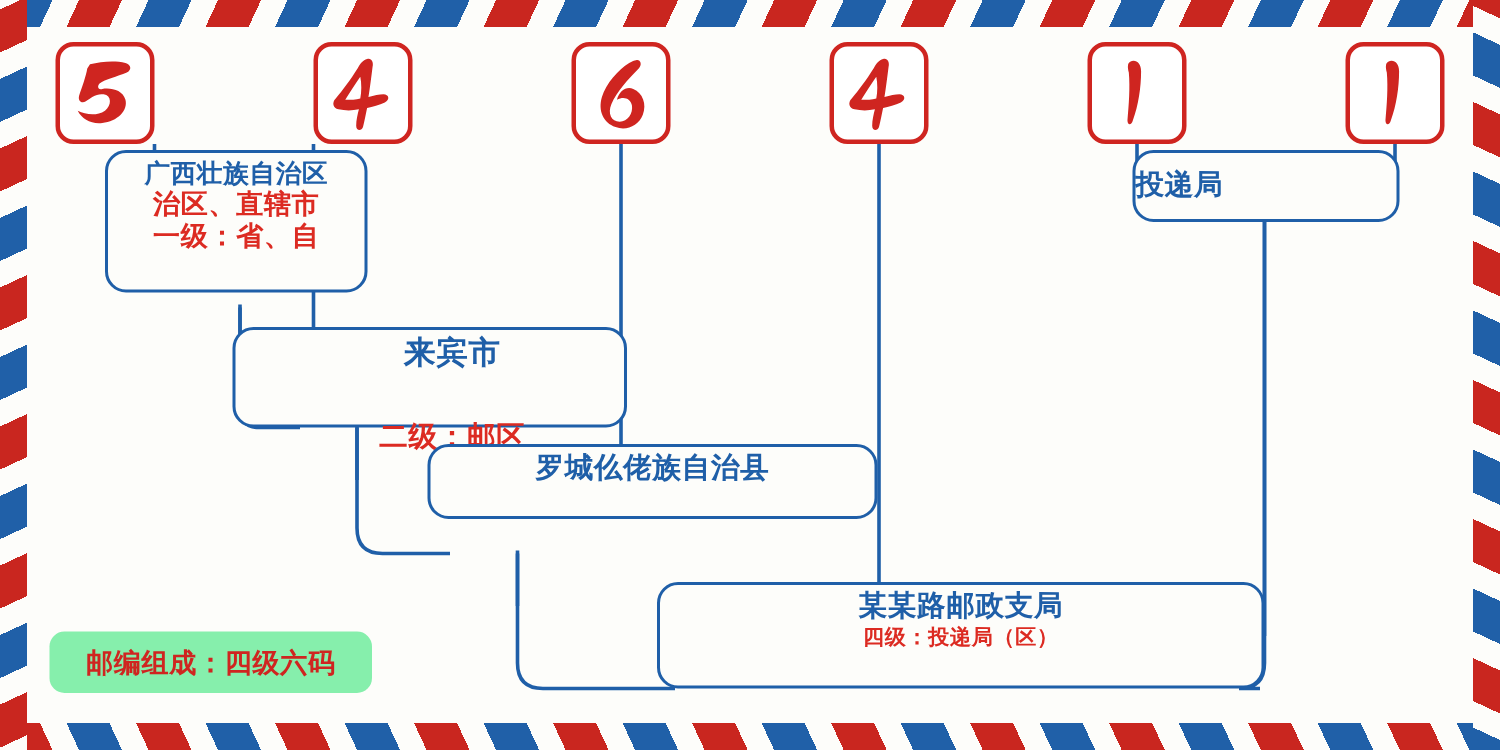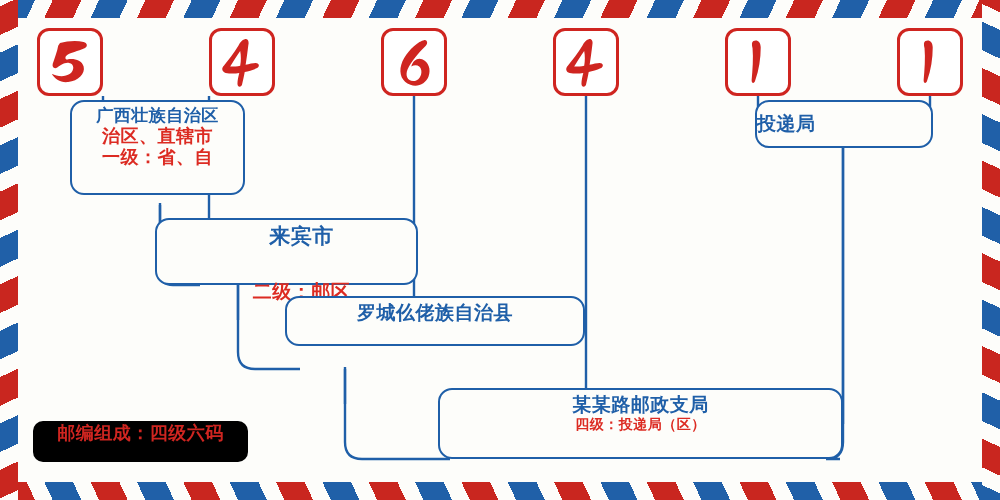--- a/index.html
+++ b/index.html
@@ -121,23 +121,23 @@
     left:755px; top:100px; width:178px; height:48px;
     display:flex; align-items:center; 
     padding:0;
   }
   #box-delivery .info-title { font-size:19px; }
 
   
   #legend-badge {
     position:absolute; left:33px; top:421px;
     width:215px; height:41px;
-    background:#000000;
+    background:#86efac;
     border-radius:10px;
-    display:flex; align-items:flex-start; justify-content:center;
+    display:flex; align-items:center; justify-content:center;
   }
   #legend-badge .legend-text {
     color:#cf2520; font-weight:bold; font-size:18px; letter-spacing:0.5px;
   }
 </style>
 </head>
 <body>
 
 <div id="stage">
 

